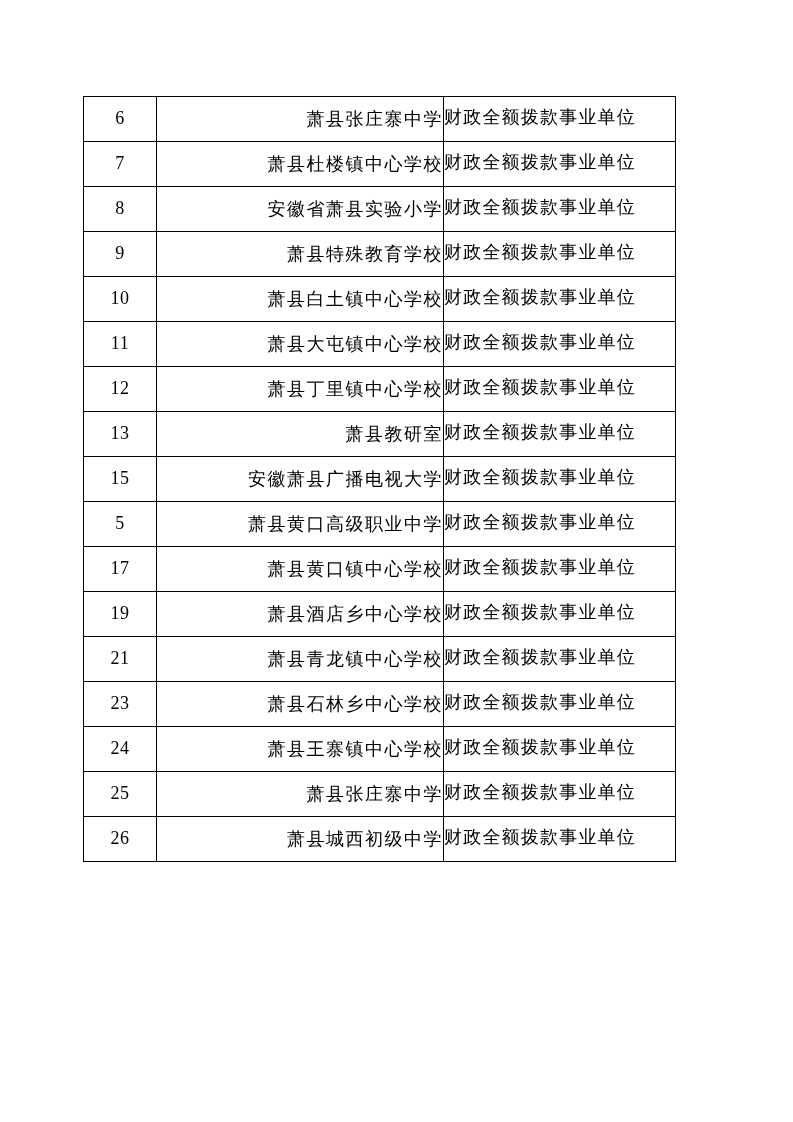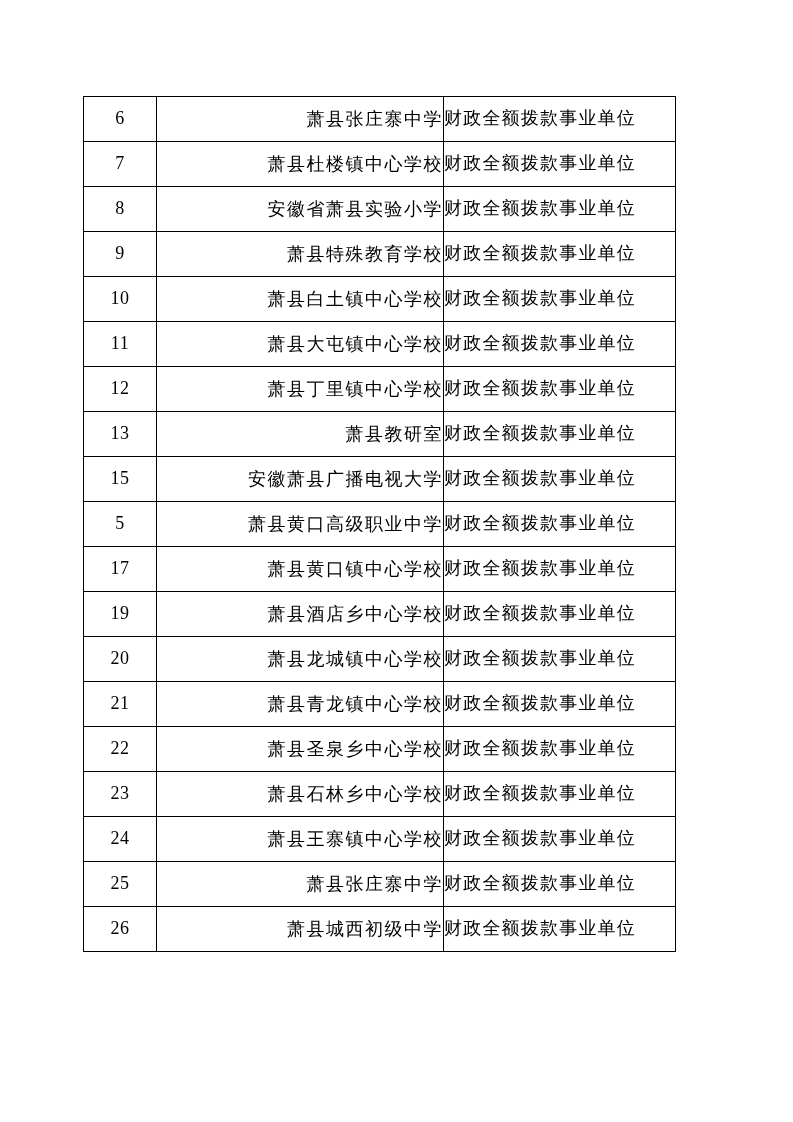--- a/index.html
+++ b/index.html
@@ -51,21 +51,21 @@
     width: 286px;
     text-align: right;
     padding-left: 10px;
     font-family: "DejaVu Serif", "Liberation Serif", serif;
     letter-spacing: 1.5px;
   }
   td.col-type {
     width: 231px;
     text-align: left;
     padding-left: 8px;
-    font-family: Liberation Sans, sans-serif;
+    font-family: Liberation Mono, monospace;
     letter-spacing: 1.2px;
     margin-left: 24px;
   }
   .cell-text {
     display: block;
   }
 </style>
 </head>
 <body>
 
@@ -200,46 +200,24 @@
             </td>
           <td class="col-name">
               <span class="cell-text">萧县酒店乡中心学校</span>
             </td>
           <td class="col-type">
               <span class="cell-text">财政全额拨款事业单位</span>
             </td>
         </tr>
         <tr>
           <td class="col-num">
-              <span class="cell-text">20</span>
-            </td>
-          <td class="col-name">
-              <span class="cell-text">萧县龙城镇中心学校</span>
-            </td>
-          <td class="col-type">
-              <span class="cell-text">财政全额拨款事业单位</span>
-            </td>
-        </tr>
-        <tr>
-          <td class="col-num">
               <span class="cell-text">21</span>
             </td>
           <td class="col-name">
               <span class="cell-text">萧县青龙镇中心学校</span>
-            </td>
-          <td class="col-type">
-              <span class="cell-text">财政全额拨款事业单位</span>
-            </td>
-        </tr>
-        <tr>
-          <td class="col-num">
-              <span class="cell-text">22</span>
-            </td>
-          <td class="col-name">
-              <span class="cell-text">萧县圣泉乡中心学校</span>
             </td>
           <td class="col-type">
               <span class="cell-text">财政全额拨款事业单位</span>
             </td>
         </tr>
         <tr>
           <td class="col-num">
               <span class="cell-text">23</span>
             </td>
           <td class="col-name">

